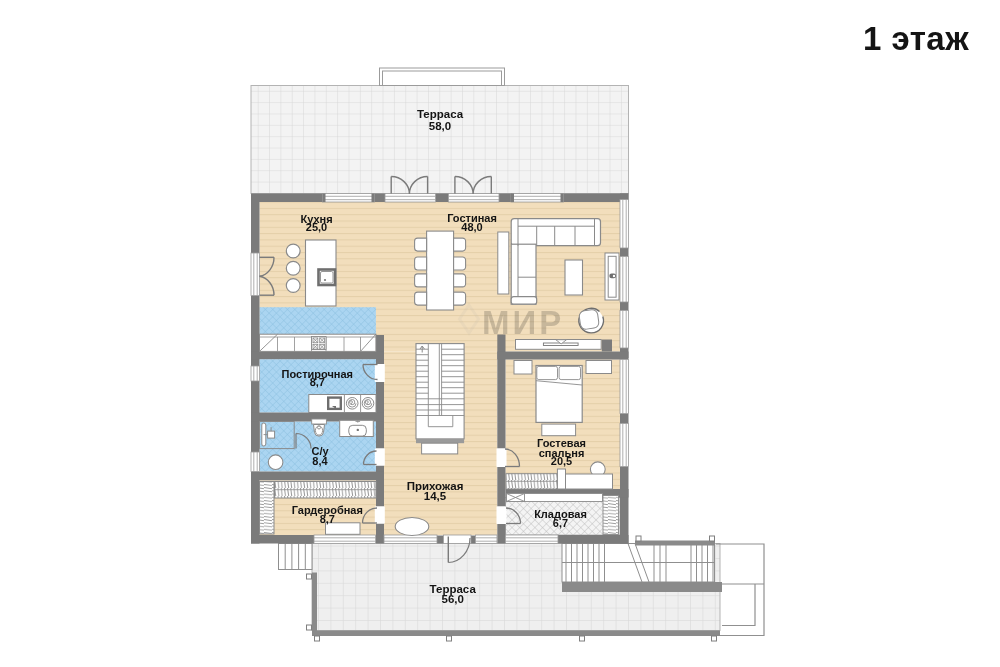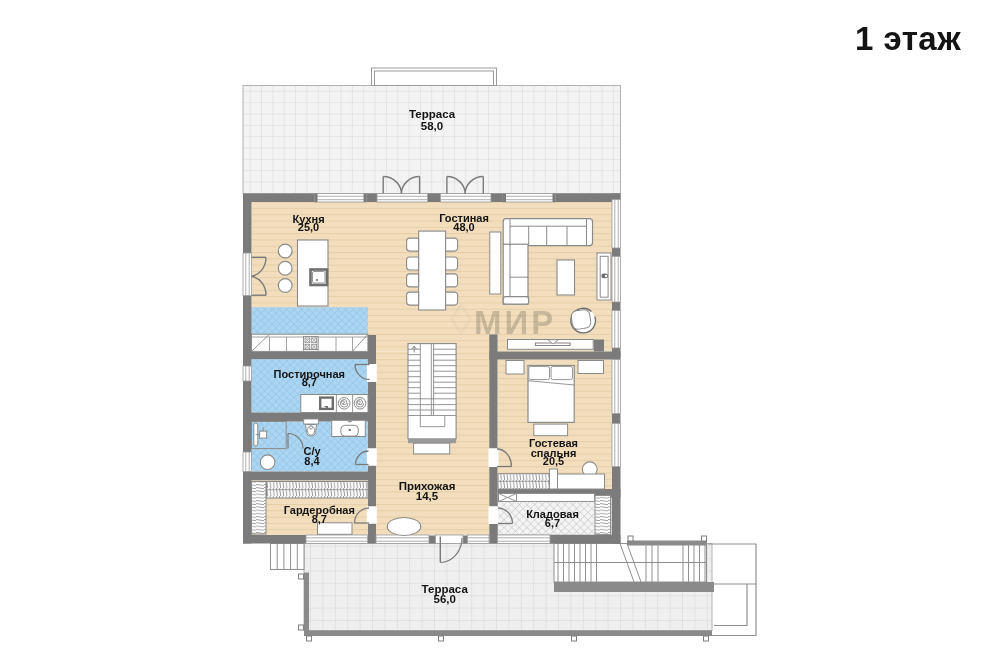--- a/index.html
+++ b/index.html
@@ -1,16 +1,16 @@
 <!DOCTYPE html>
 <html><head>
 <meta charset="utf-8">
 <style>
   html,body{margin:0;padding:0;background:#fff;}
-  #page{width:888px;height:667px;position:relative;font-family:"Liberation Sans",sans-serif;}
+  #page{width:888px;height:667px;position:relative;font-family:"Liberation Sans",sans-serif;padding-left:8px;}
   svg{display:block}
   text{font-family:"Liberation Sans",sans-serif;font-weight:bold;fill:#141414;}
 </style>
 </head>
 <body>
 <div id="page">
 <svg width="1000" height="667" viewBox="0 0 1000 667">
 <defs>
   <pattern id="wood" width="40" height="6.3" patternUnits="userSpaceOnUse">
     <rect width="40" height="6.3" fill="#f2debc"></rect>

